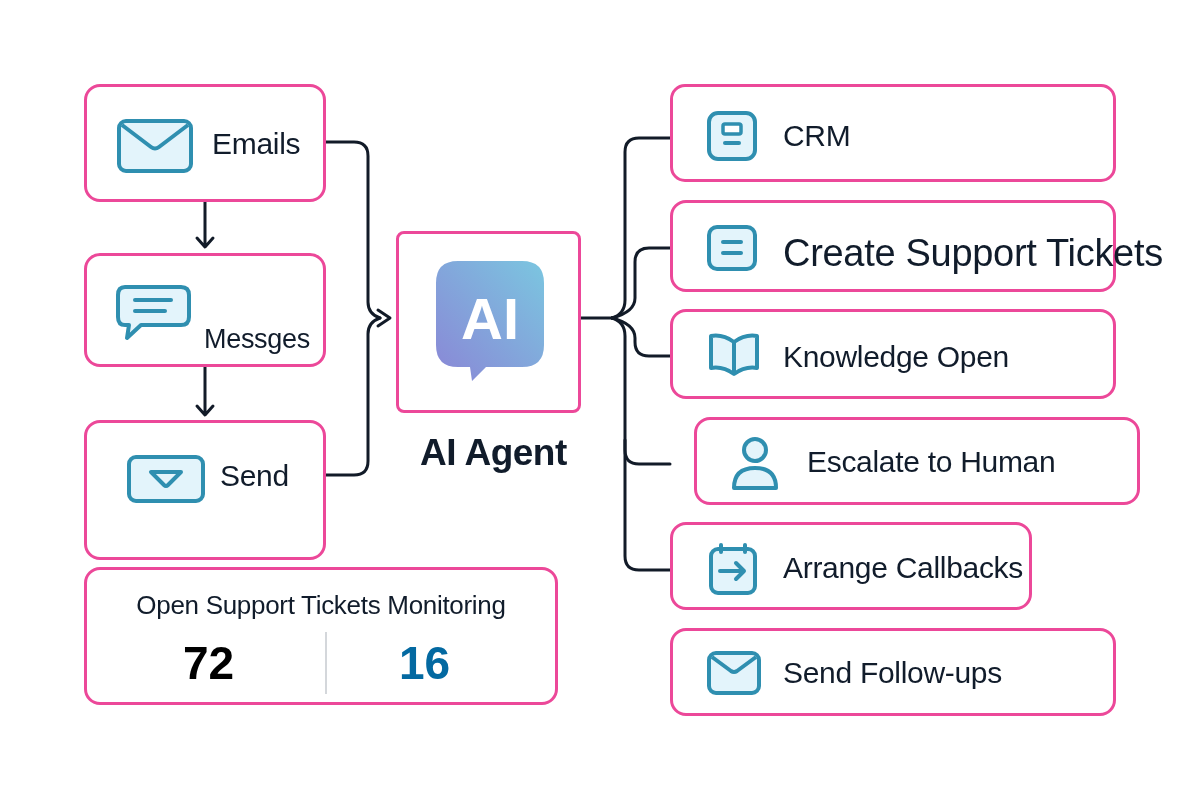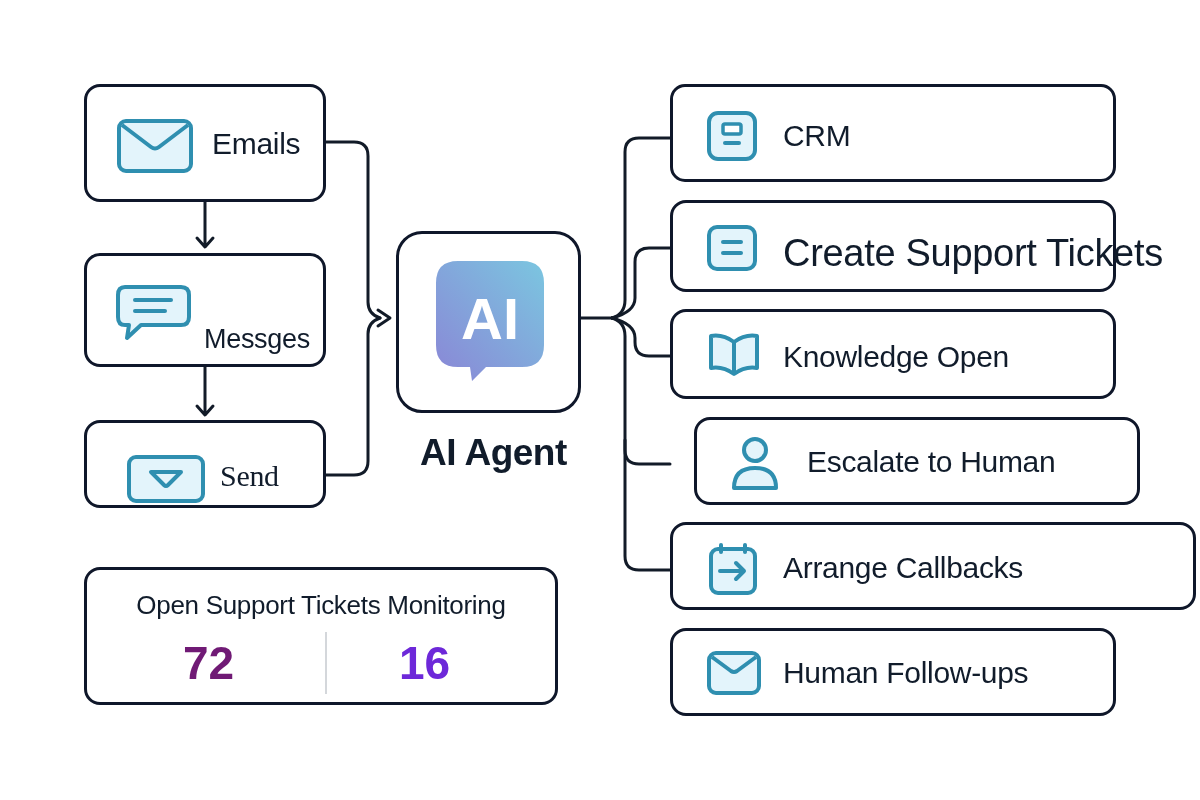--- a/index.html
+++ b/index.html
@@ -4,21 +4,21 @@
 <style>
   html, body { margin: 0; padding: 0; }
   body {
     width: 1200px; height: 800px; position: relative; overflow: hidden;
     background: #ffffff;
     font-family: "Liberation Sans", "DejaVu Sans", sans-serif;
     color: #111c2b;
   }
   .box {
     position: absolute; box-sizing: border-box;
-    border: 3px solid #0f172a; border-radius: 16px; background: #fff;
+    border: 3px solid #ec4899; border-radius: 16px; background: #fff;
     display: flex; align-items: center;
   }
   .icon { position: absolute; }
   .label { position: absolute; font-size: 30px; white-space: nowrap; letter-spacing: -0.3px; }
   #connectors { position: absolute; left: 0; top: 0; }
   .agent-title { position: absolute; left: 420px; top: 432px; font-size: 37px; font-weight: bold; white-space: nowrap; letter-spacing: -0.5px; }
   .mon-title { position: absolute; left: 0; right: 0; top: 20px; text-align: center; font-size: 26px; letter-spacing: -0.3px; }
   .mon-val { position: absolute; top: 66px; font-size: 46px; font-weight: bold; }
   .mon-div { position: absolute; left: 238px; top: 62px; width: 2px; height: 62px; background: #d4d7db; }
 </style>
@@ -62,29 +62,29 @@
 
 <div class="box" style="left:84px;top:253px;width:242px;height:114px;">
   <svg class="icon" style="left:28px;top:28px;" width="80" height="60" viewBox="0 0 80 60">
     <path d="M10 3 H66 Q74 3 74 11 V33 Q74 41 66 41 H26 L12 54 L14 41 H10 Q3 41 3 33 V11 Q3 3 10 3 Z" fill="#e3f4fb" stroke="#2f8fb0" stroke-width="4" stroke-linejoin="round"></path>
     <line x1="20" y1="16" x2="56" y2="16" stroke="#2f8fb0" stroke-width="4" stroke-linecap="round"></line>
     <line x1="20" y1="27" x2="50" y2="27" stroke="#2f8fb0" stroke-width="4" stroke-linecap="round"></line>
   </svg>
   <span class="label" style="left:117px;top:40px;font-size:27px;margin-top:28px;">Messges</span>
 </div>
 
-<div class="box" style="left:84px;top:420px;width:242px;height:88px;font-family:Liberation Serif, serif;">
+<div class="box" style="left:84px;top:420px;width:242px;height:140px;">
   <svg class="icon" style="left:40px;top:32px;" width="78" height="48" viewBox="0 0 78 48">
     <rect x="2" y="2" width="74" height="44" rx="7" fill="#e3f4fb" stroke="#2f8fb0" stroke-width="4"></rect>
     <path d="M24 17 H54 L41 30 Q39 32 37 30 Z" fill="none" stroke="#2f8fb0" stroke-width="4" stroke-linejoin="round"></path>
   </svg>
   <span class="label" style="left:133px;top:36px;">Send</span>
 </div>
 
-<div class="box" style="left:396px;top:231px;width:185px;height:182px;border-radius:26px;">
+<div class="box" style="left:396px;top:231px;width:185px;height:182px;border-radius:8px;">
   <svg class="icon" style="left:35px;top:25px;" width="112" height="130" viewBox="0 0 112 130">
     <defs>
       <linearGradient id="aig" x1="1" y1="0" x2="0" y2="1">
         <stop offset="0" stop-color="#7bc6e0"></stop>
         <stop offset="1" stop-color="#8a86d6"></stop>
       </linearGradient>
     </defs>
     <path d="M24 2 H88 Q110 2 110 24 V86 Q110 108 88 108 H52 L38 122 L36 108 H24 Q2 108 2 86 V24 Q2 2 24 2 Z" fill="url(#aig)"></path>
     <text x="56" y="80" text-anchor="middle" font-family="Liberation Sans, sans-serif" font-weight="bold" font-size="58" fill="#ffffff">AI</text>
   </svg>
@@ -118,36 +118,36 @@
 </div>
 
 <div class="box" style="left:670px;top:417px;width:446px;height:88px;margin-left:24px;">
   <svg class="icon" style="left:34px;top:16px;" width="48" height="56" viewBox="0 0 48 56">
     <circle cx="24" cy="14" r="11" fill="#e3f4fb" stroke="#2f8fb0" stroke-width="4"></circle>
     <path d="M3 52 Q3 32 24 32 Q45 32 45 52 Z" fill="#e3f4fb" stroke="#2f8fb0" stroke-width="4" stroke-linejoin="round"></path>
   </svg>
   <span class="label" style="left:110px;top:25px;">Escalate to Human</span>
 </div>
 
-<div class="box" style="left:670px;top:522px;width:526px;height:88px;">
+<div class="box" style="left:670px;top:522px;width:362px;height:88px;">
   <svg class="icon" style="left:36px;top:18px;" width="48" height="52" viewBox="0 0 48 52">
     <rect x="2" y="6" width="44" height="44" rx="7" fill="#e3f4fb" stroke="#2f8fb0" stroke-width="4"></rect>
     <line x1="12" y1="2" x2="12" y2="9" stroke="#2f8fb0" stroke-width="4" stroke-linecap="round"></line>
     <line x1="36" y1="2" x2="36" y2="9" stroke="#2f8fb0" stroke-width="4" stroke-linecap="round"></line>
     <path d="M11 28 H35 M27 20 L35 28 L27 36" fill="none" stroke="#2f8fb0" stroke-width="4" stroke-linecap="round" stroke-linejoin="round"></path>
   </svg>
   <span class="label" style="left:110px;top:26px;">Arrange Callbacks</span>
 </div>
 
 <div class="box" style="left:670px;top:628px;width:446px;height:88px;">
   <svg class="icon" style="left:34px;top:20px;" width="54" height="44" viewBox="0 0 54 44">
     <rect x="2" y="2" width="50" height="40" rx="7" fill="#e3f4fb" stroke="#2f8fb0" stroke-width="4"></rect>
     <path d="M5 6 L24 20 Q27 22 30 20 L49 6" fill="none" stroke="#2f8fb0" stroke-width="4" stroke-linejoin="round"></path>
   </svg>
-  <span class="label" style="left:110px;top:25px;">Human Follow-ups</span>
+  <span class="label" style="left:110px;top:25px;">Send Follow-ups</span>
 </div>
 
 <div class="box" style="left:84px;top:567px;width:474px;height:138px;display:block;padding-left:40px;">
   <div class="mon-title">Open Support Tickets Monitoring</div>
-  <div class="mon-val" style="left:96px;color:#701a75;">72</div>
+  <div class="mon-val" style="left:96px;color:#000000;">72</div>
   <div class="mon-div"></div>
-  <div class="mon-val" style="left:312px;color:#6d28d9;">16</div>
+  <div class="mon-val" style="left:312px;color:#0369a1;">16</div>
 </div>
 
 </body></html>

